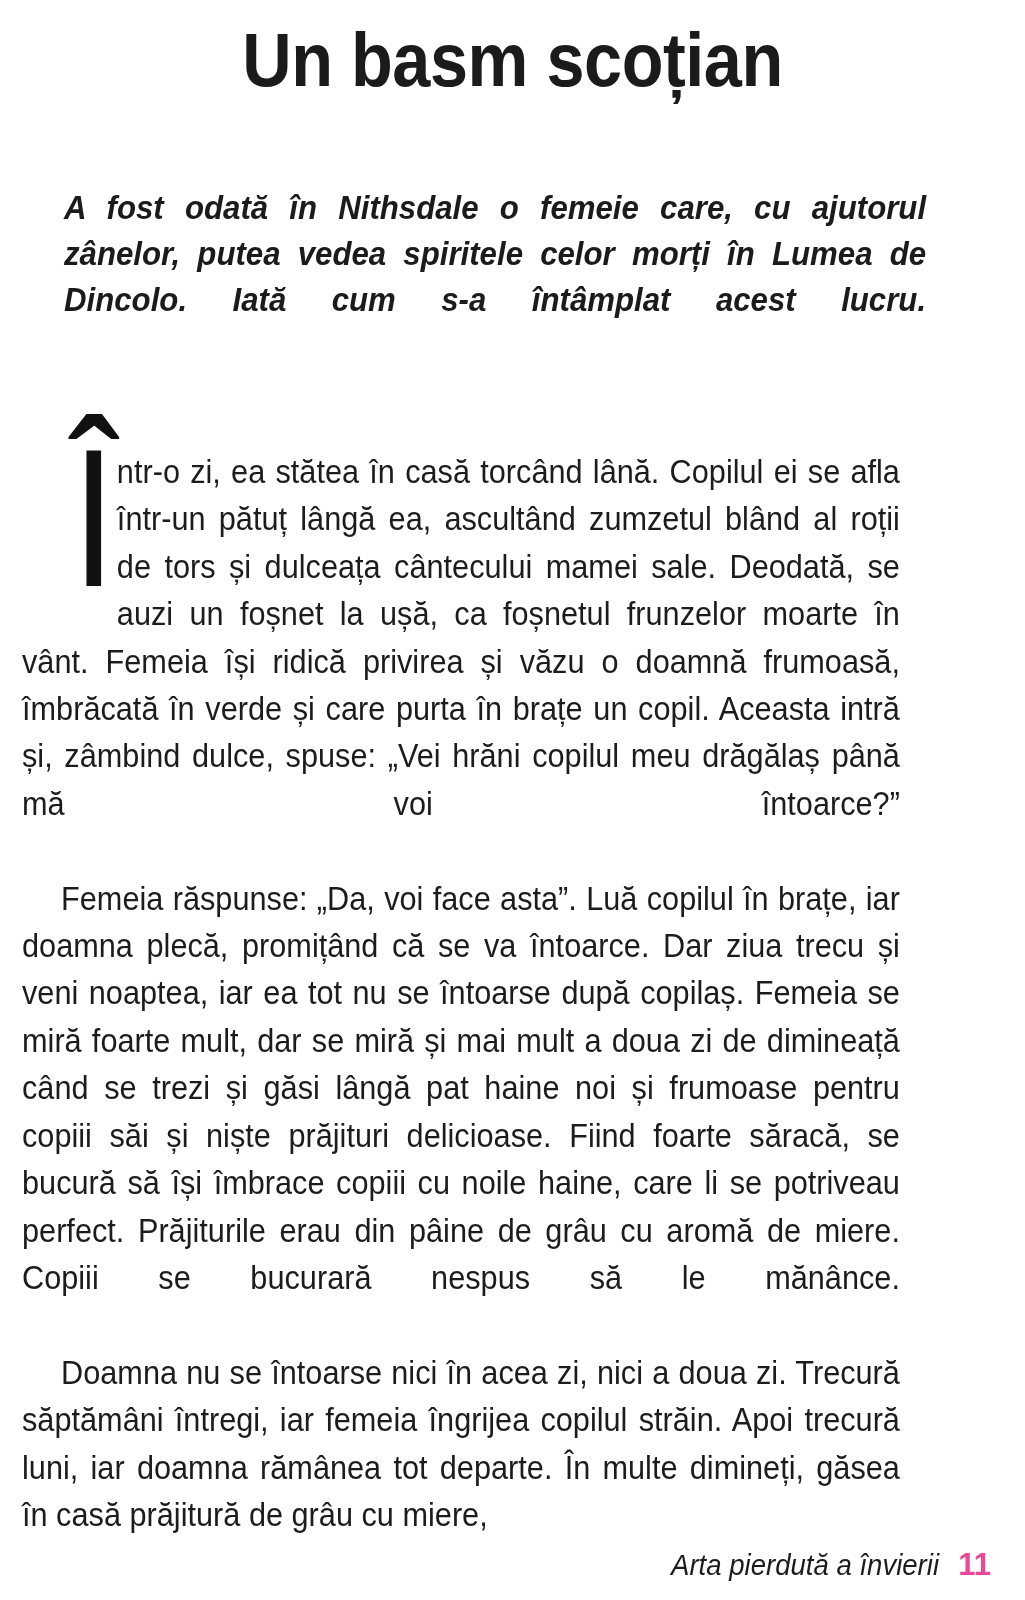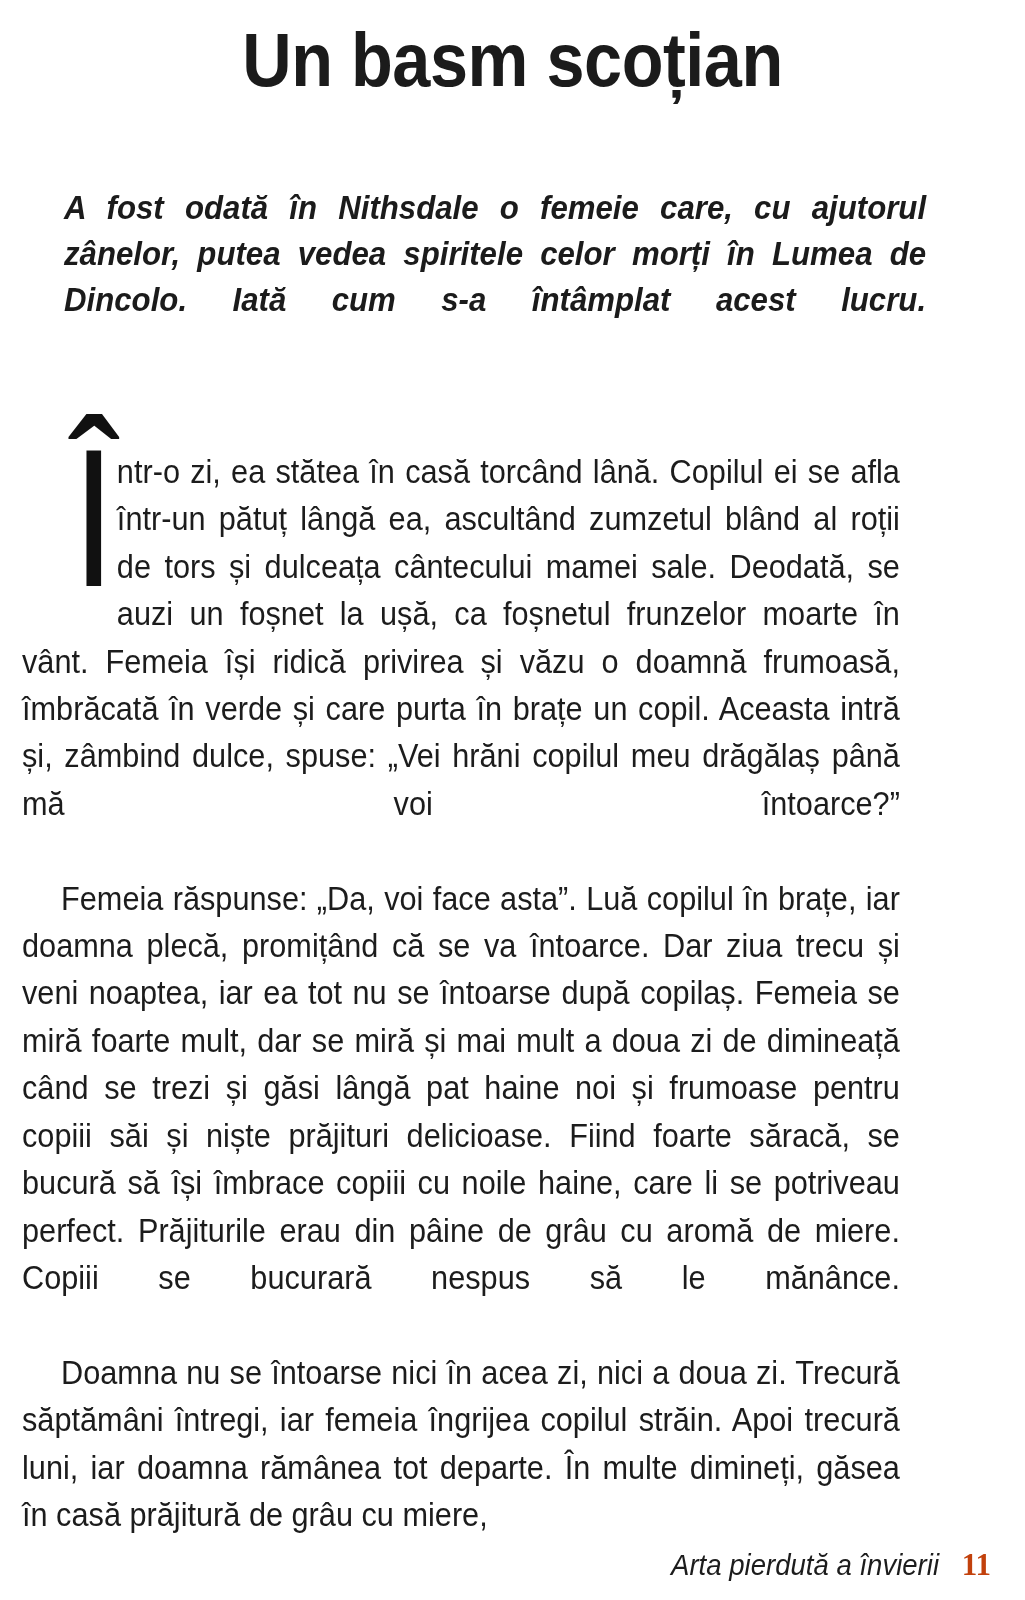--- a/index.html
+++ b/index.html
@@ -136,41 +136,41 @@
     content: none;
   }
 
   
   .footer {
     position: absolute;
     bottom: 18px;
     right: 34px;
     display: flex;
     align-items: center;
-    gap: 16px;
     white-space: nowrap;
   }
 
   .footer-title {
     font-family: "Liberation Sans", "DejaVu Sans", sans-serif;
     font-style: italic;
     font-weight: 400;
     font-size: 29px;
     line-height: 34px;
     color: #1c1c1c;
     transform: scaleX(0.95);
     transform-origin: right baseline;
   }
 
   .footer-page {
-    font-family: Liberation Serif, serif;
+    font-family: Liberation Sans, sans-serif;
     font-weight: 700;
     font-size: 31px;
     line-height: 34px;
-    color: #c2410c;
+    color: #ec4899;
+    margin-left: 12px;
   }
 </style>
 </head>
 <body>
 
 <div class="page">
 
   <div class="title-block">
     <h1 class="page-title">Un basm scoțian</h1>
   </div>

